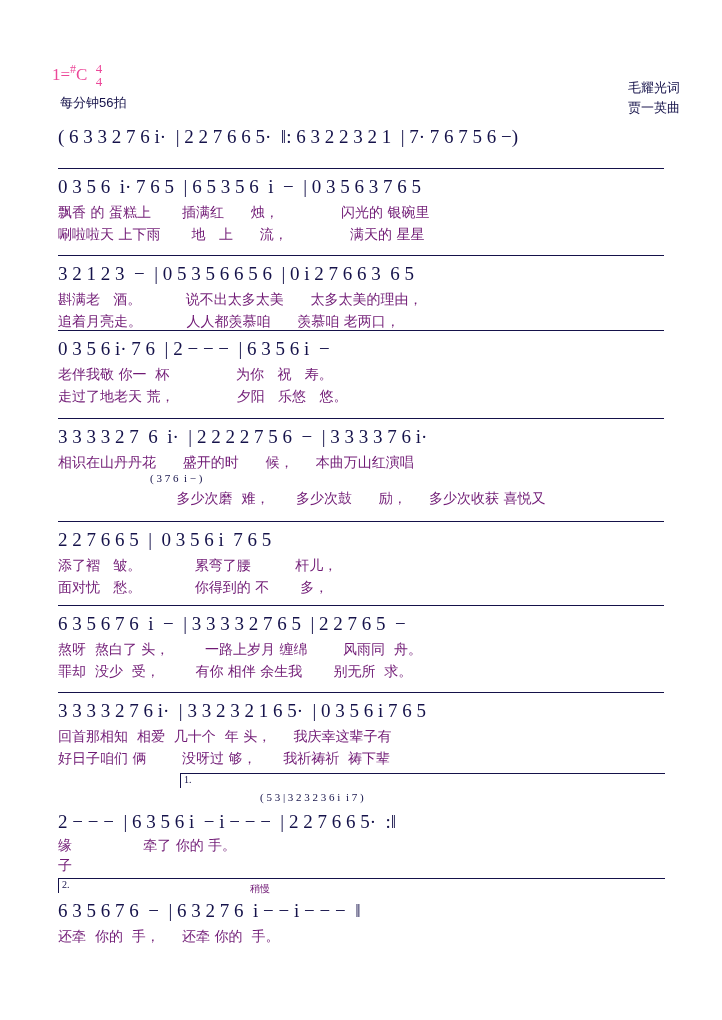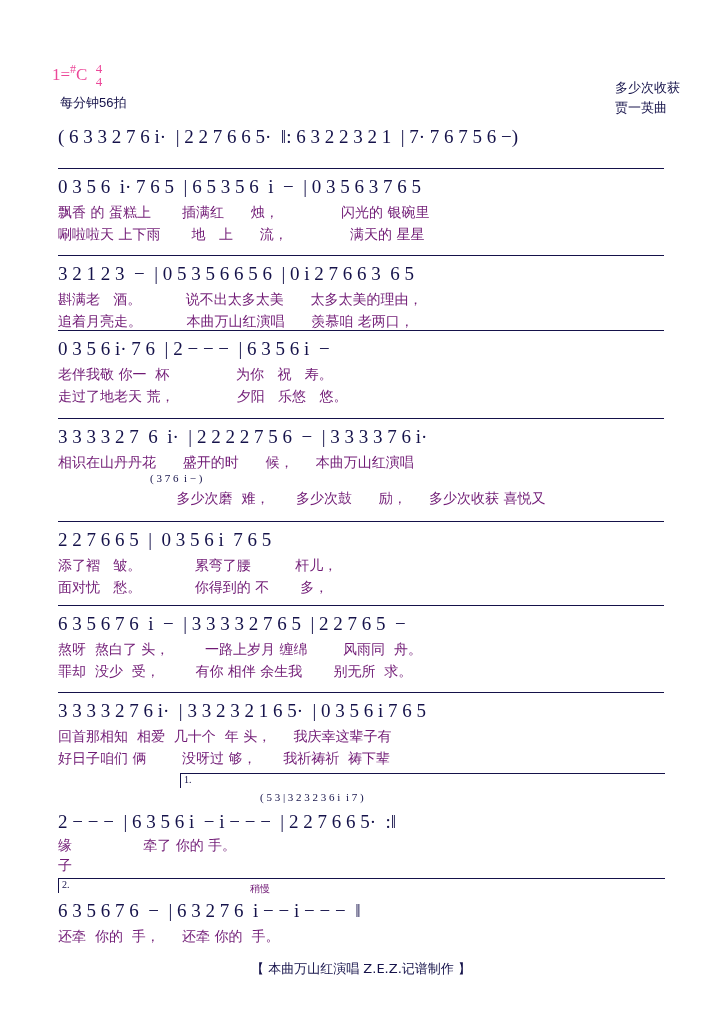--- a/index.html
+++ b/index.html
@@ -106,40 +106,40 @@
     <span>1=</span><span class="sharp">#</span><span>C</span>
     <span class="meter">
       <span>4</span>
       <span>4</span>
     </span>
   </div>
 
   <div class="tempo">每分钟56拍</div>
 
   <div class="composer">
-    <div>多少次收获</div>
+    <div>毛耀光词</div>
     <div>贾一英曲</div>
   </div>
 
   <div class="sys" style="top:126px;">
     <div class="notes" style="top:0;">( 6 3 3 2 7 6 i·  | 2 2 7 6 6 5·  ‖: 6 3 2 2 3 2 1  | 7· 7 6 7 5 6 −)</div>
   </div>
 
   <div class="sys" style="top:168px;">
     <div class="rule" style="top:0;"></div>
     <div class="notes" style="top:8px;">0 3 5 6  i· 7 6 5  | 6 5 3 5 6  i  −  | 0 3 5 6 3 7 6 5</div>
     <div class="lyric" style="top:36px;">飘香 的 蛋糕上       插满红      烛，              闪光的 银碗里</div>
     <div class="lyric" style="top:58px;">唰啦啦天 上下雨       地   上      流，              满天的 星星</div>
   </div>
 
   <div class="sys" style="top:255px;">
     <div class="rule" style="top:0;"></div>
     <div class="notes" style="top:8px;">3 2 1 2 3  −  | 0 5 3 5 6 6 5 6  | 0 i 2 7 6 6 3  6 5</div>
     <div class="lyric" style="top:36px;">斟满老   酒。          说不出太多太美      太多太美的理由，</div>
-    <div class="lyric" style="top:58px;">追着月亮走。          本曲万山红演唱      羡慕咱 老两口，</div>
+    <div class="lyric" style="top:58px;">追着月亮走。          人人都羡慕咱      羡慕咱 老两口，</div>
   </div>
 
   <div class="sys" style="top:330px;">
     <div class="rule" style="top:0;"></div>
     <div class="notes" style="top:8px;">0 3 5 6 i· 7 6  | 2 − − −  | 6 3 5 6 i  −</div>
     <div class="lyric" style="top:36px;">老伴我敬 你一  杯               为你   祝   寿。</div>
     <div class="lyric" style="top:58px;">走过了地老天 荒，              夕阳   乐悠   悠。</div>
   </div>
 
   <div class="sys" style="top:418px;">
@@ -183,17 +183,14 @@
 
   <div class="sys" style="top:878px;">
     <div class="volta" style="left:58px;width:606px;top:0;">
       <b>2.</b>
     </div>
     <div class="lyric tiny" style="top:4px;left:250px;">稍慢</div>
     <div class="notes" style="top:22px;">6 3 5 6 7 6  −  | 6 3 2 7 6  i − − i − − −  ‖</div>
     <div class="lyric" style="top:50px;">还牵  你的  手，     还牵 你的  手。</div>
   </div>
 
-  <div class="footer">
-    <span>【 本曲万山红演唱    Z.E.Z.记谱制作 】</span>
-  </div>
 
 </div>
 
 </body></html>

